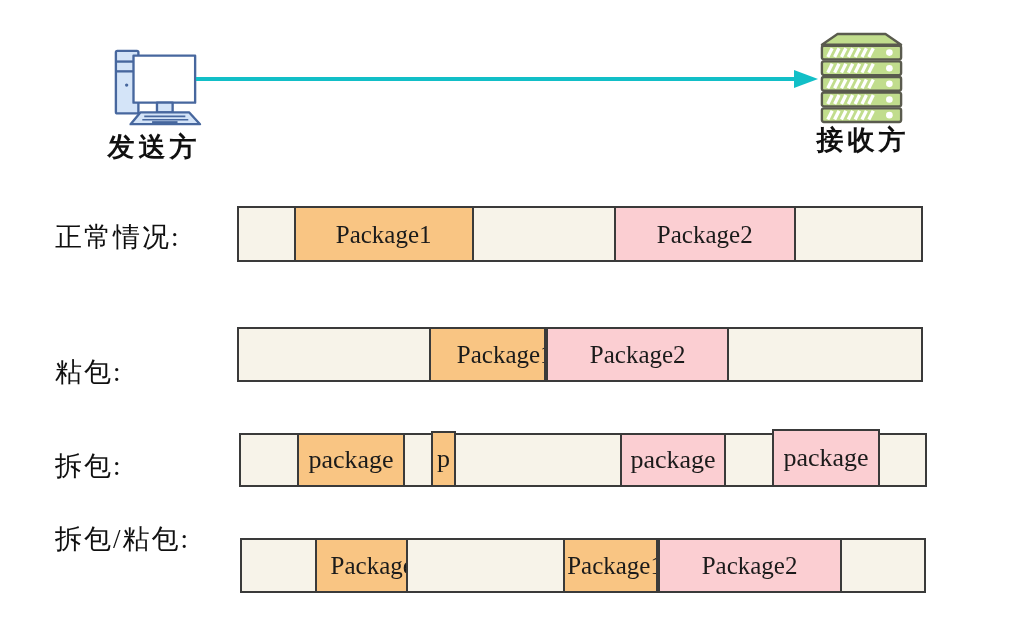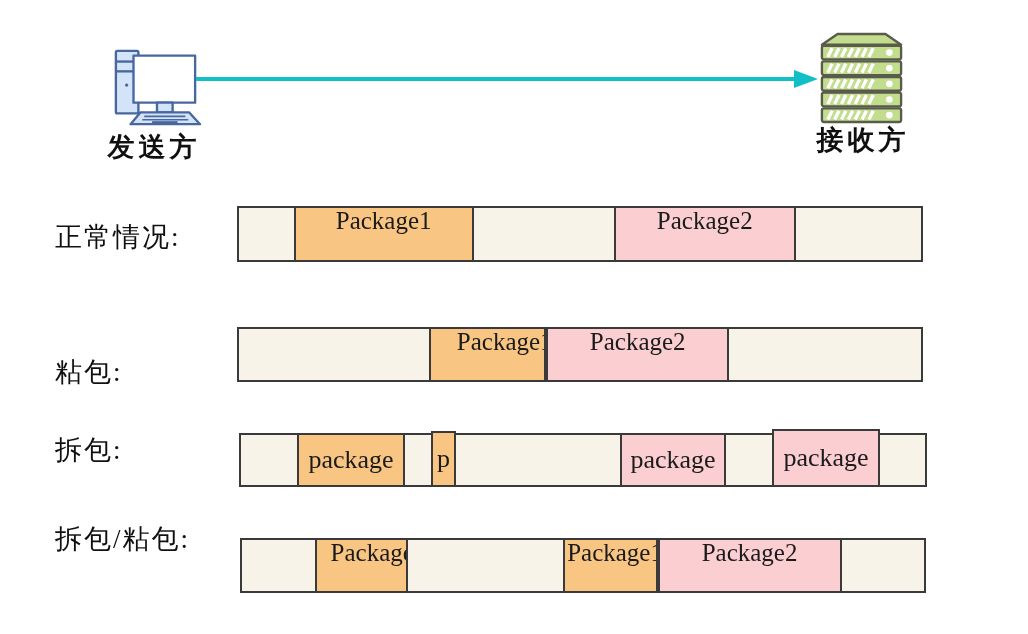--- a/index.html
+++ b/index.html
@@ -19,33 +19,33 @@
   }
   #sender-label   { left:90px;  top:129px; width:128px; }
   #receiver-label { left:806px; top:122px; width:114px; }
 
   
   .row-label {
     position:absolute; left:55px; width:178px; text-align:left;
     font-weight:normal; font-size:27px; letter-spacing:2px; color:#101010;
     white-space:nowrap;
   }
-  #lab1 { top:219px; } #lab2 { top:354px; } #lab3 { top:432px; } #lab4 { top:521px; }
+  #lab1 { top:219px; } #lab2 { top:354px; } #lab3 { top:448px; } #lab4 { top:521px; }
 
   .bar {
     position:absolute; display:flex; box-sizing:border-box;
     background:var(--buffer); border:2px solid var(--line);
   }
   #bar1 { left:237px; top:206px; width:686px; height:56px; }
   #bar2 { left:237px; top:327px; width:686px; height:55px; }
   #bar3 { left:239px; top:433px; width:688px; height:54px; }
   #bar4 { left:240px; top:538px; width:686px; height:55px; }
 
   .seg {
-    box-sizing:border-box; display:flex; justify-content:center;
+    box-sizing:border-box; display:flex; align-items:center; justify-content:center;
     overflow:hidden; height:100%;
   }
   .seg-orange { background:var(--pkg1); border-left:2px solid var(--line); border-right:2px solid var(--line); }
   .seg-pink   { background:var(--pkg2); border-left:2px solid var(--line); border-right:2px solid var(--line); }
   .seg-empty  { background:transparent; }
   .seg.clip   { justify-content:flex-start; }
   .seg-text   { font-size:25px; color:#1b1b1b; white-space:nowrap; line-height:1; }
 
   .pkt-box {
     position:absolute; box-sizing:border-box; border:2px solid var(--line);

